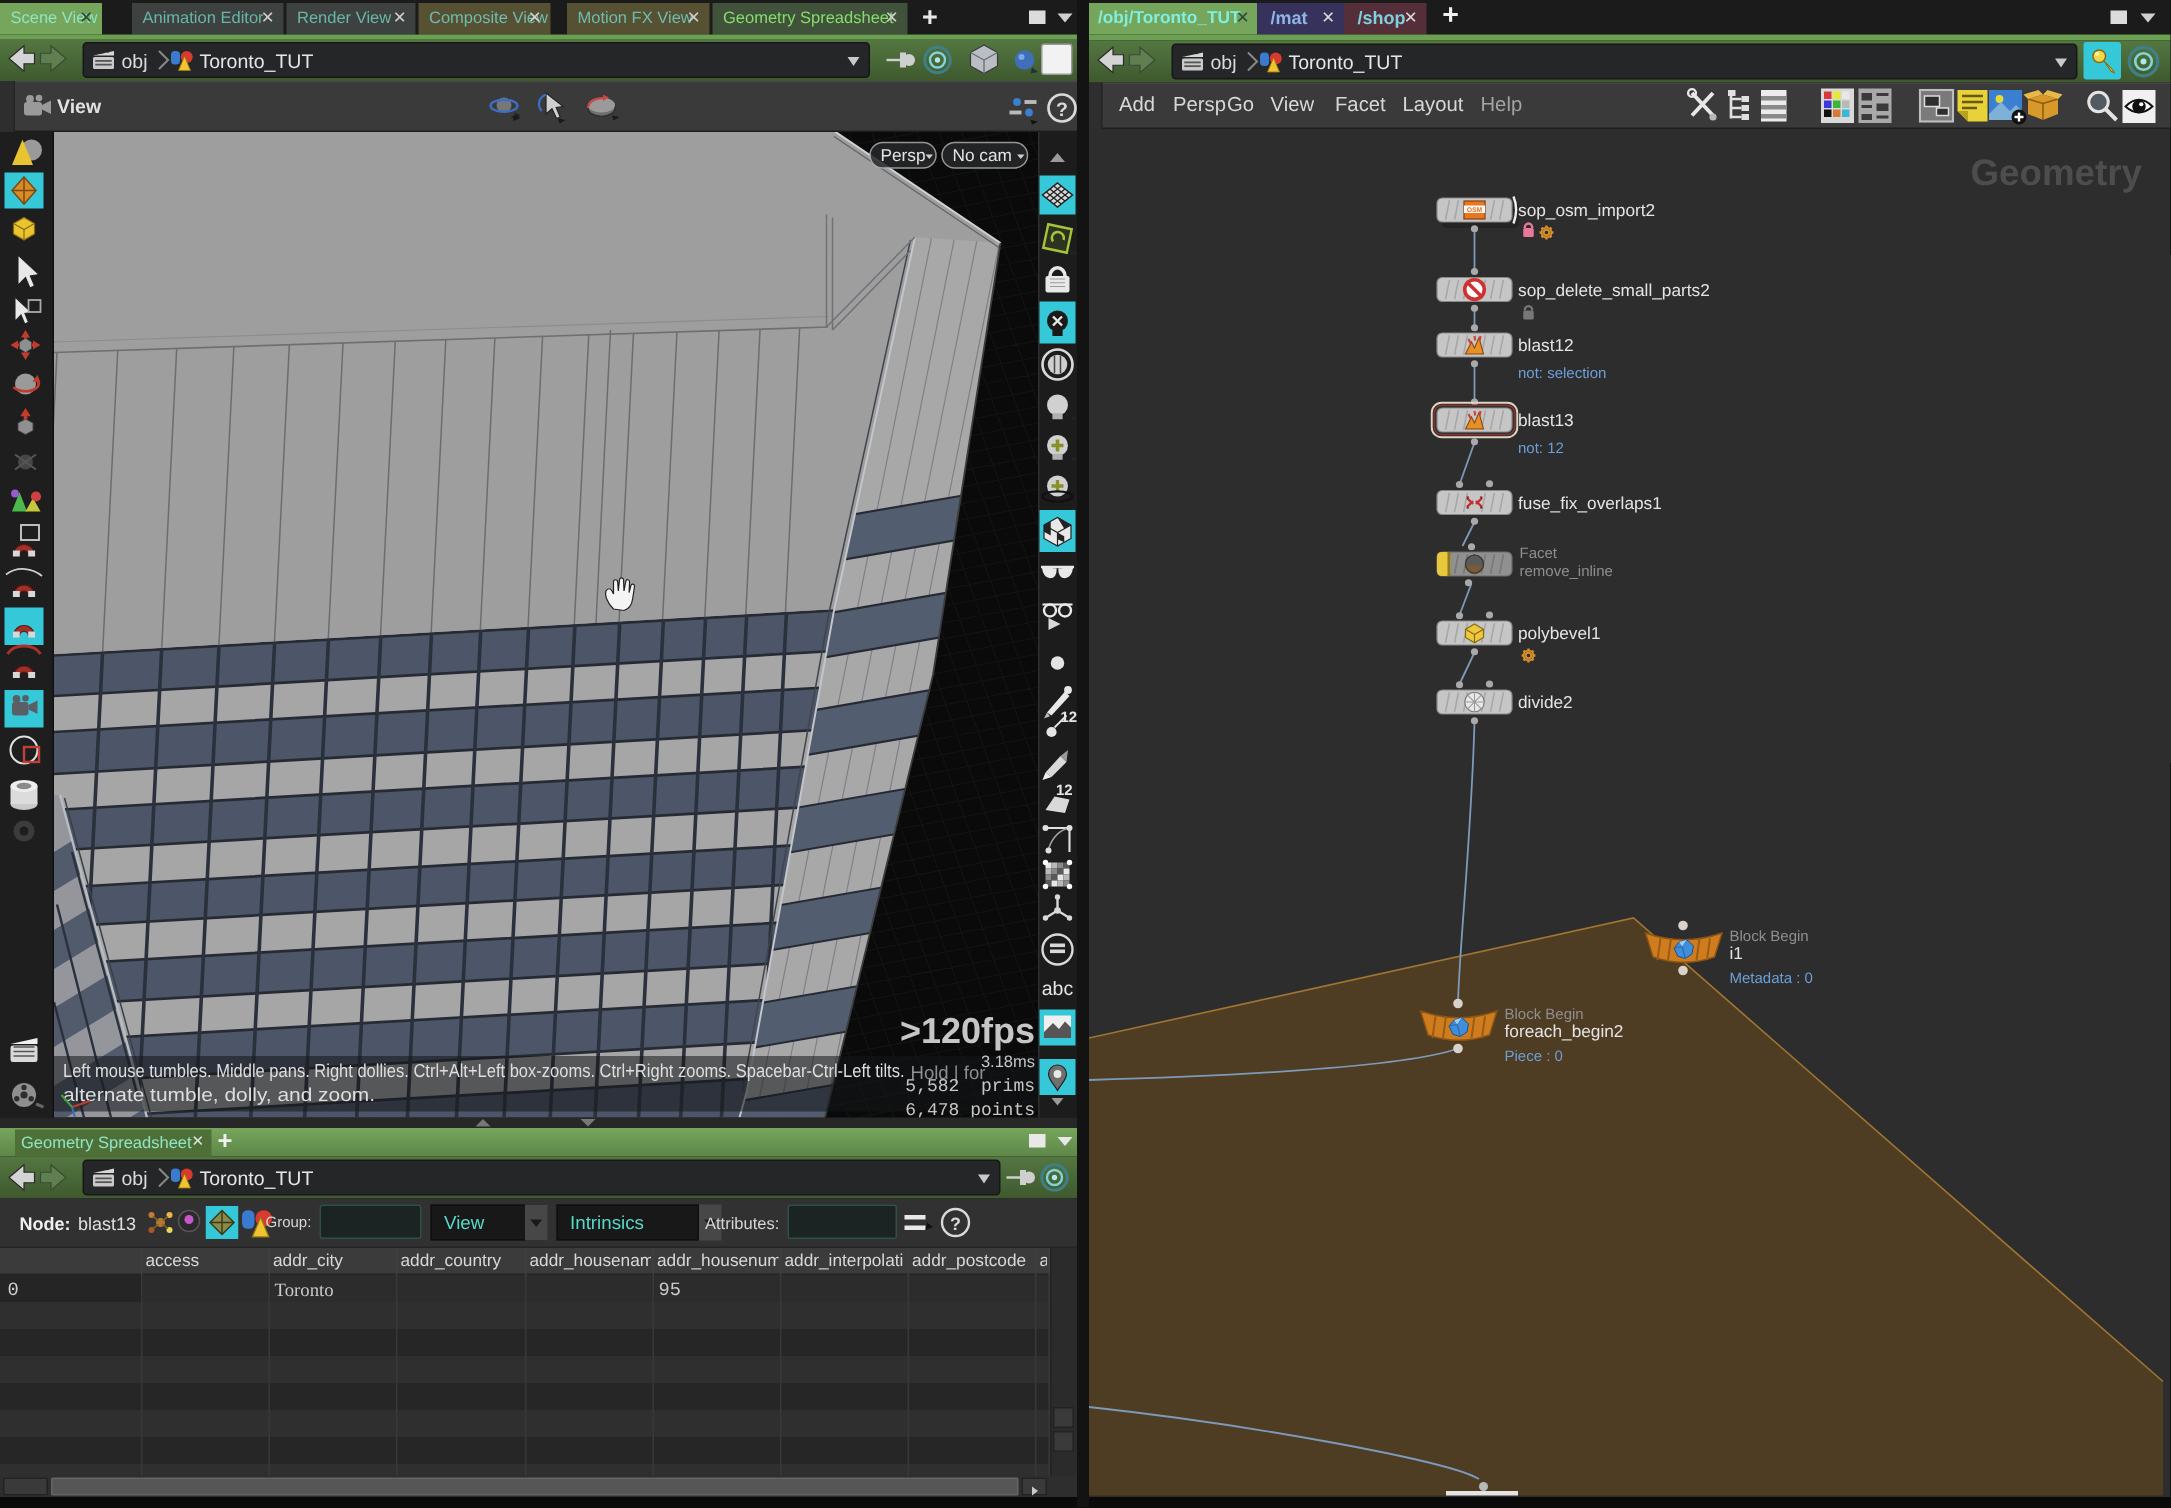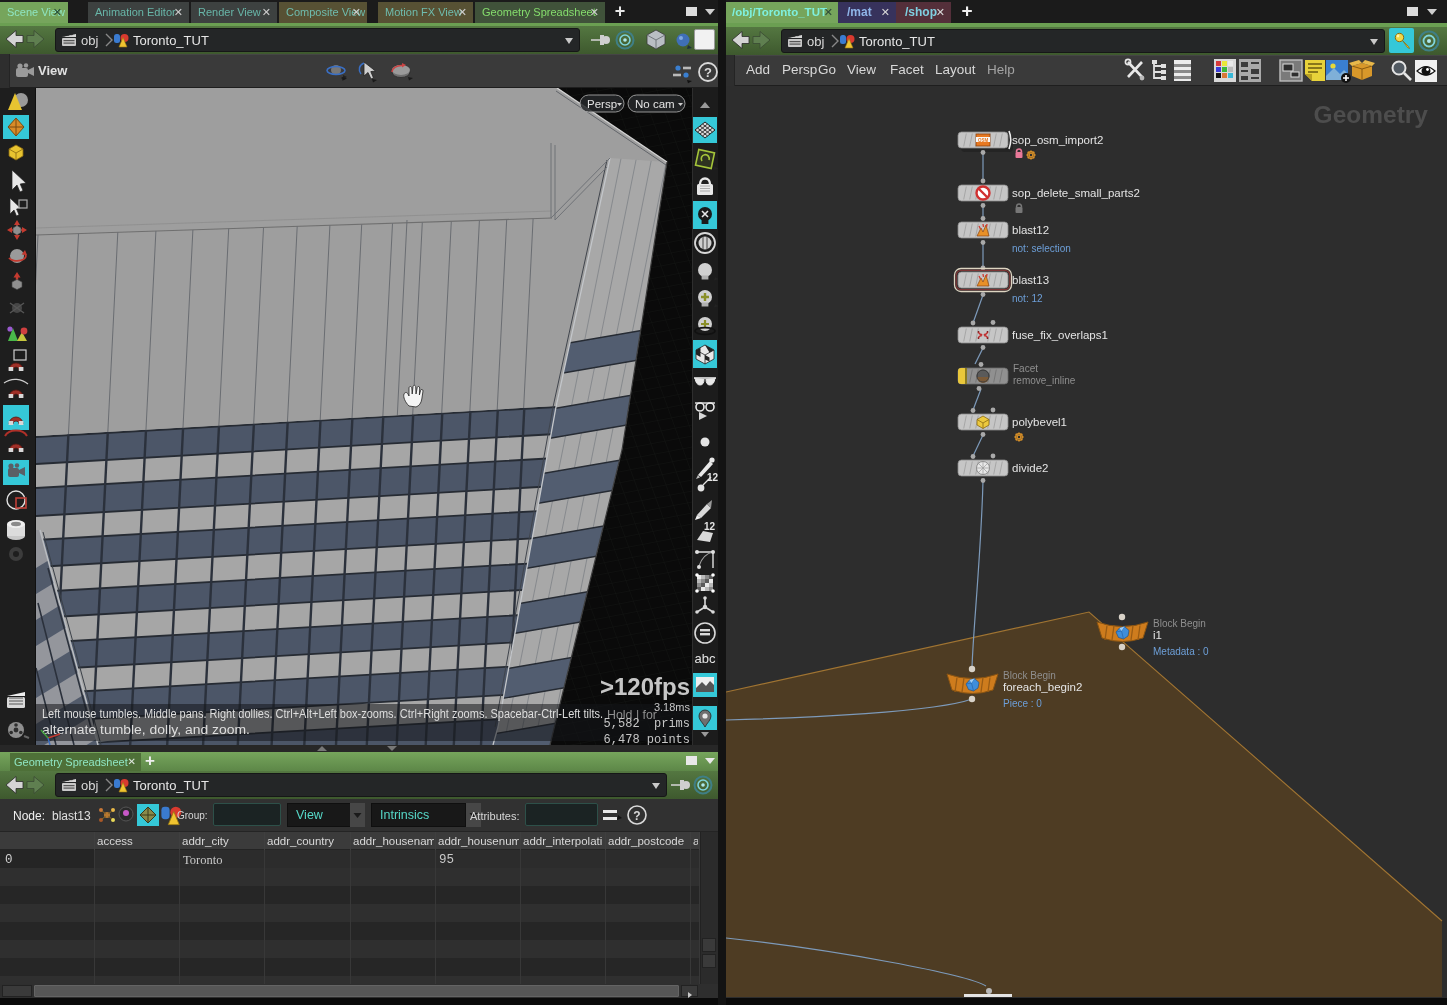--- a/index.html
+++ b/index.html
@@ -493,21 +493,21 @@
       <path d="M3 12 L12 12" stroke="#cfcfcf" stroke-width="1.6"></path>
       <rect x="12" y="7" width="4" height="10" fill="#cfcfcf"></rect>
       <circle cx="18" cy="12" r="4" fill="#cfcfcf"></circle>
     </svg>
     <svg style="position:absolute;left:691px;top:773px" width="24" height="24" viewBox="0 0 24 24">
       <circle cx="12" cy="12" r="8.5" fill="none" stroke="#3f7f86" stroke-width="2"></circle>
       <circle cx="12" cy="12" r="5" fill="none" stroke="#7fd4dc" stroke-width="1.6"></circle>
       <circle cx="12" cy="12" r="1.8" fill="#aee8ee"></circle>
     </svg>
     <div style="position:absolute;left:0;top:799px;width:718px;height:33px;background:#313131;border-bottom:1px solid #242424"></div>
-    <div style="position:absolute;left:13px;top:809px;font-size:12px;font-weight:normal;color:#f0f0f0">Node:</div>
+    <div style="position:absolute;left:13px;top:809px;font-size:12px;font-weight:bold;color:#f0f0f0">Node:</div>
     <div style="position:absolute;left:52px;top:809px;font-size:12px;color:#e0e0e0">blast13</div>
     <svg style="position:absolute;left:96px;top:804px" width="22" height="22" viewBox="0 0 22 22">
       <circle cx="11" cy="11" r="3" fill="#b87830"></circle>
       <circle cx="5" cy="6" r="2" fill="#c87838"></circle>
       <circle cx="17" cy="6" r="2" fill="#e8b848"></circle>
       <circle cx="5" cy="16" r="2" fill="#a85828"></circle>
       <circle cx="17" cy="16" r="2" fill="#e8d858"></circle>
       <path d="M6 7 L10 10 M16 7 L12 10 M6 15 L10 12 M16 15 L12 12" stroke="#8a6828" stroke-width="1"></path>
     </svg>
     <svg style="position:absolute;left:118px;top:806px" width="17" height="17" viewBox="0 0 17 17">

